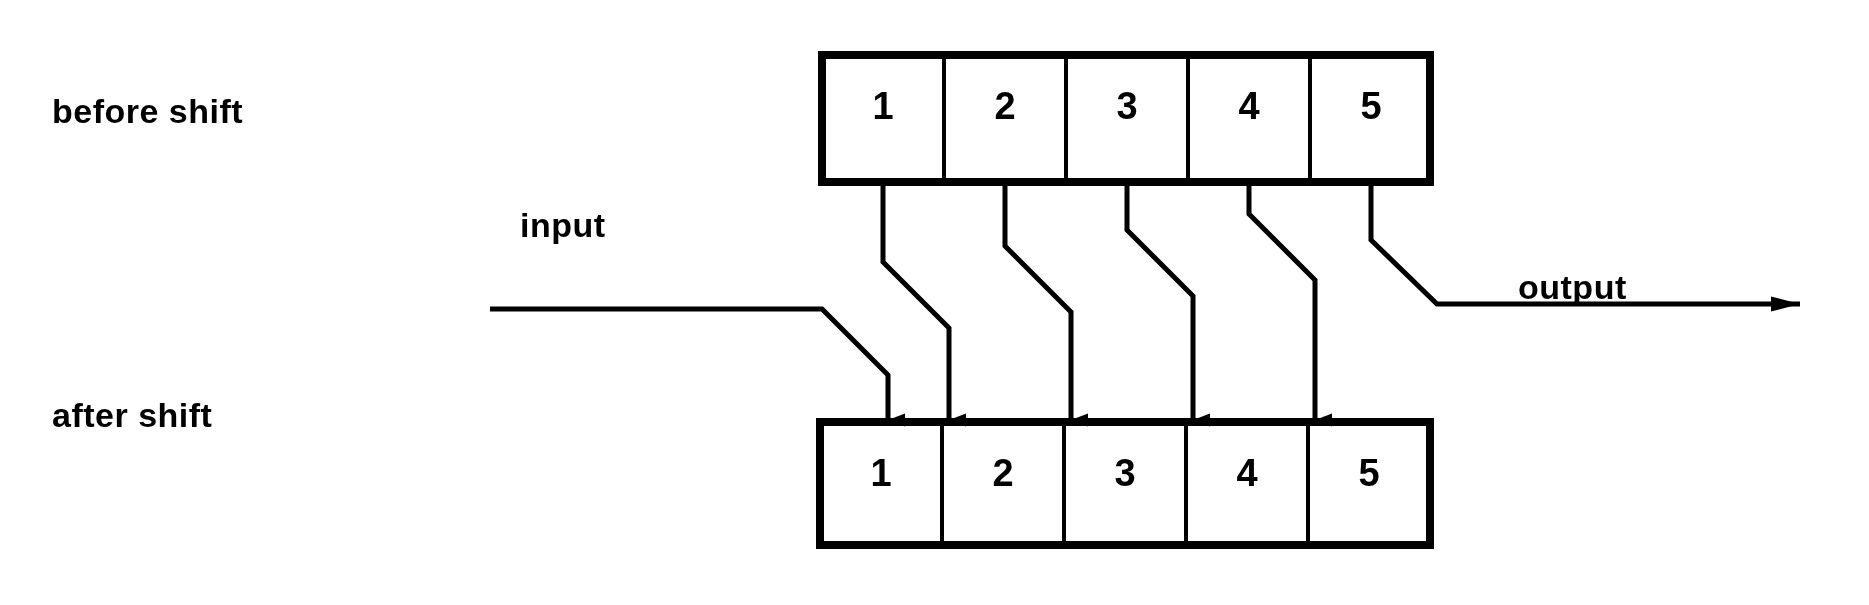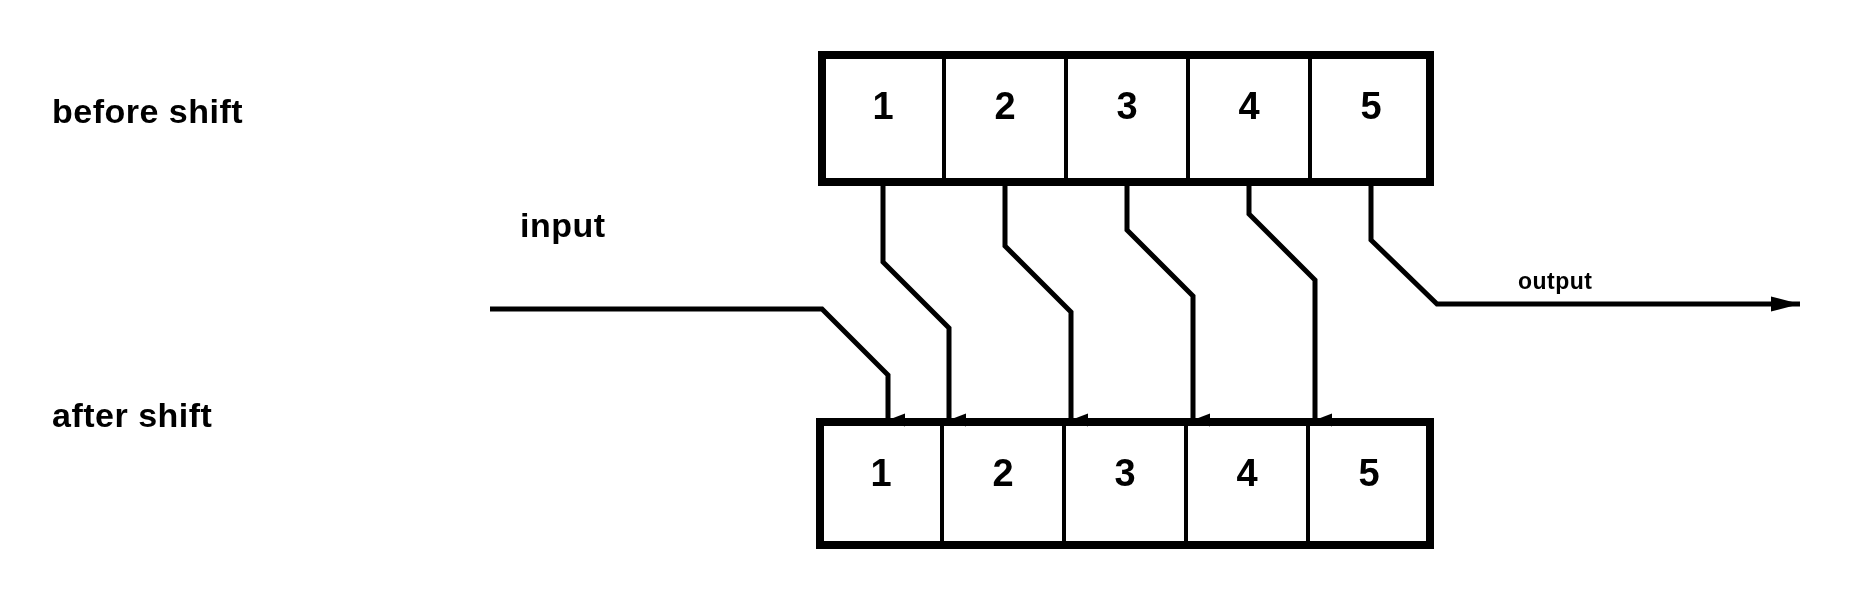--- a/index.html
+++ b/index.html
@@ -3,21 +3,21 @@
 <meta charset="utf-8">
 <style>
   html,body{margin:0;padding:0;background:#ffffff;}
   body{width:1869px;height:605px;font-family:"Liberation Sans",sans-serif;overflow:hidden;}
   #stage{position:relative;width:1869px;height:605px;background:#fff;}
   #diagram{position:absolute;left:0;top:0;width:1869px;height:605px;}
   .lbl{position:absolute;font-weight:bold;color:#000;white-space:nowrap;}
   #label-before{left:52px;top:92px;font-size:34px;letter-spacing:0.5px;}
   #label-after{left:52px;top:396px;font-size:34px;letter-spacing:0.5px;}
   #label-input{left:520px;top:206px;font-size:34px;letter-spacing:0.5px;text-align:center;}
-  #label-output{left:1518px;top:268px;font-size:23px;letter-spacing:0.5px;}
+  #label-output{left:1518px;top:268px;font-size:34px;letter-spacing:0.5px;}
   .cellnum{position:absolute;font-size:38px;font-weight:bold;color:#000;
            text-align:center;width:60px;}
   .top-reg-num{top:85px;}
   .bot-reg-num{top:452px;}
 </style>
 </head>
 <body>
 
 <div id="stage">
 

